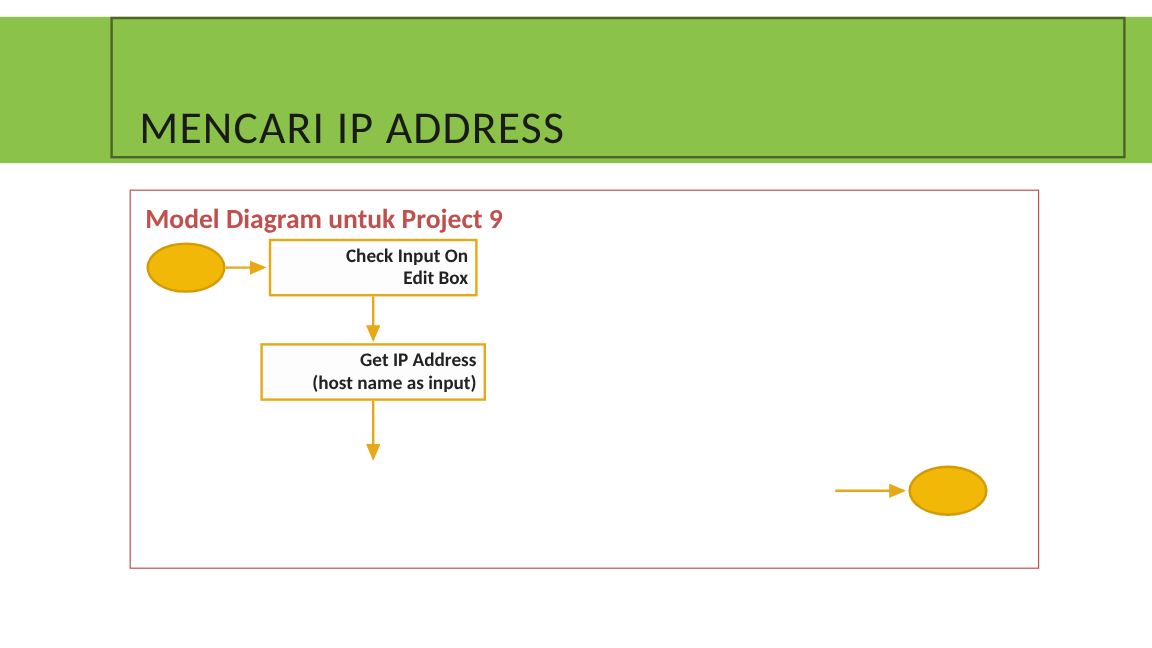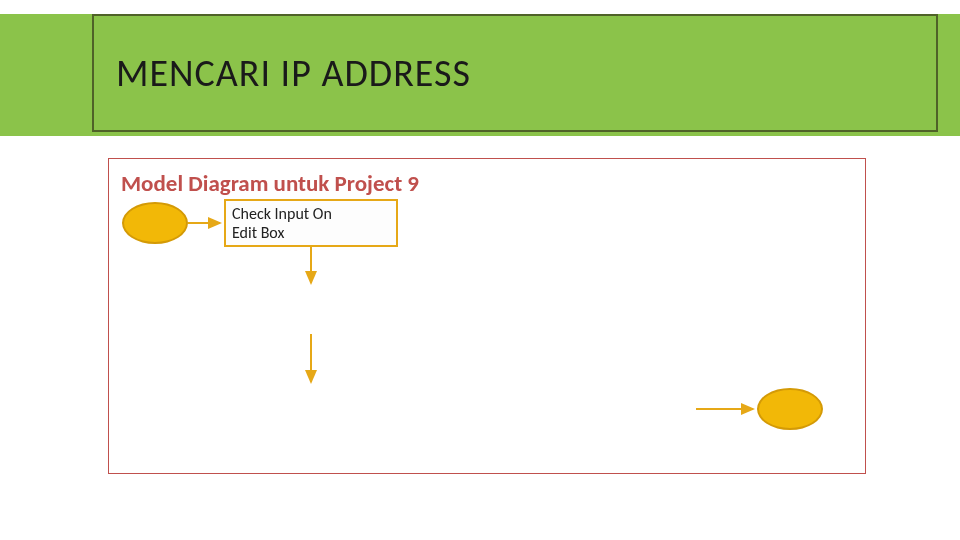--- a/index.html
+++ b/index.html
@@ -21,21 +21,21 @@
   }
   .title-box {
     position: absolute;
     left: 92px;
     top: 0;
     width: 846px;
     height: 118px;
     border: 2px solid #4F6228;
     background: transparent;
     display: flex;
-    align-items: center;
+    align-items: flex-end;
     padding-left: 22px;
   }
   .title-text {
     color: #1a1a1a;
     font-size: 38px;
     letter-spacing: 1px;
     font-weight: 400;
   }
   .content-box {
     position: absolute;
@@ -50,26 +50,26 @@
   .subtitle {
     color: #C0504D;
     font-size: 23px;
     font-weight: 600;
     margin-bottom: 8px;
   }
   .node-box {
     position: absolute;
     background: #fdfdfd;
     border: 2px solid #E6A817;
-    text-align: left;
+    text-align: right;
     display: flex;
     flex-direction: column;
     justify-content: center;
     font-size: 16px;
-    font-weight: 400;
+    font-weight: 700;
     color: #222;
     line-height: 1.2;
     padding: 4px 6px;
   }
   .node-ellipse {
     position: absolute;
     background: #F2B807;
     border: 2px solid #D49A06;
     border-radius: 50%;
   }
@@ -93,20 +93,23 @@
 
 <div class="content-box">
   <div class="subtitle">Model Diagram untuk Project 9</div>
 
   <div class="node-ellipse" style="left:13px; top:43px; width:66px; height:42px;"></div>
 
   <div class="node-box" style="left:115px; top:40px; width:174px; height:48px;">
     <span>Check Input On<br>Edit Box</span>
   </div>
 
+  <div class="node-box" style="left:108px; top:127px; width:188px; height:48px;">
+    <span>Get IP Address<br>(host name as input)</span>
+  </div>
 
 
 
   <div class="node-ellipse" style="left:648px; top:229px; width:66px; height:42px;"></div>
 
   <svg class="connectors">
     <defs>
       <marker id="arrowhead" markerWidth="8" markerHeight="8" refX="6" refY="3" orient="auto">
         <path d="M0,0 L7,3 L0,6 Z" fill="#E6A817"></path>
       </marker>

